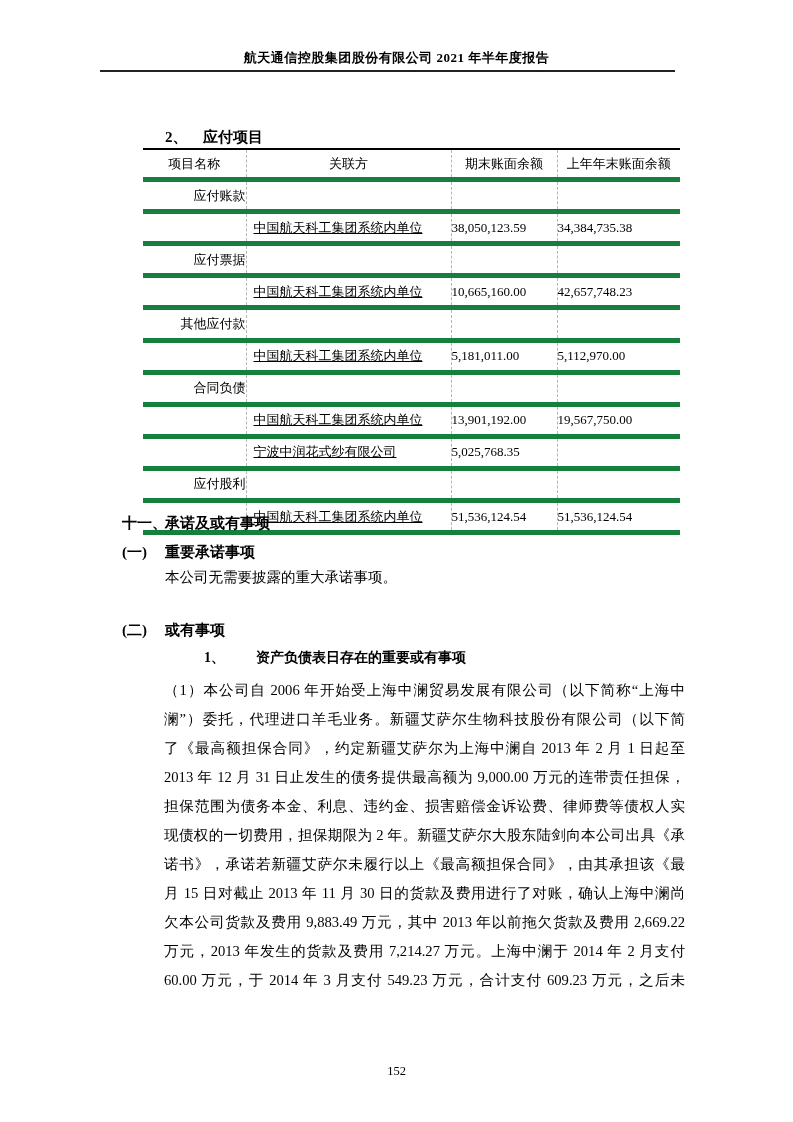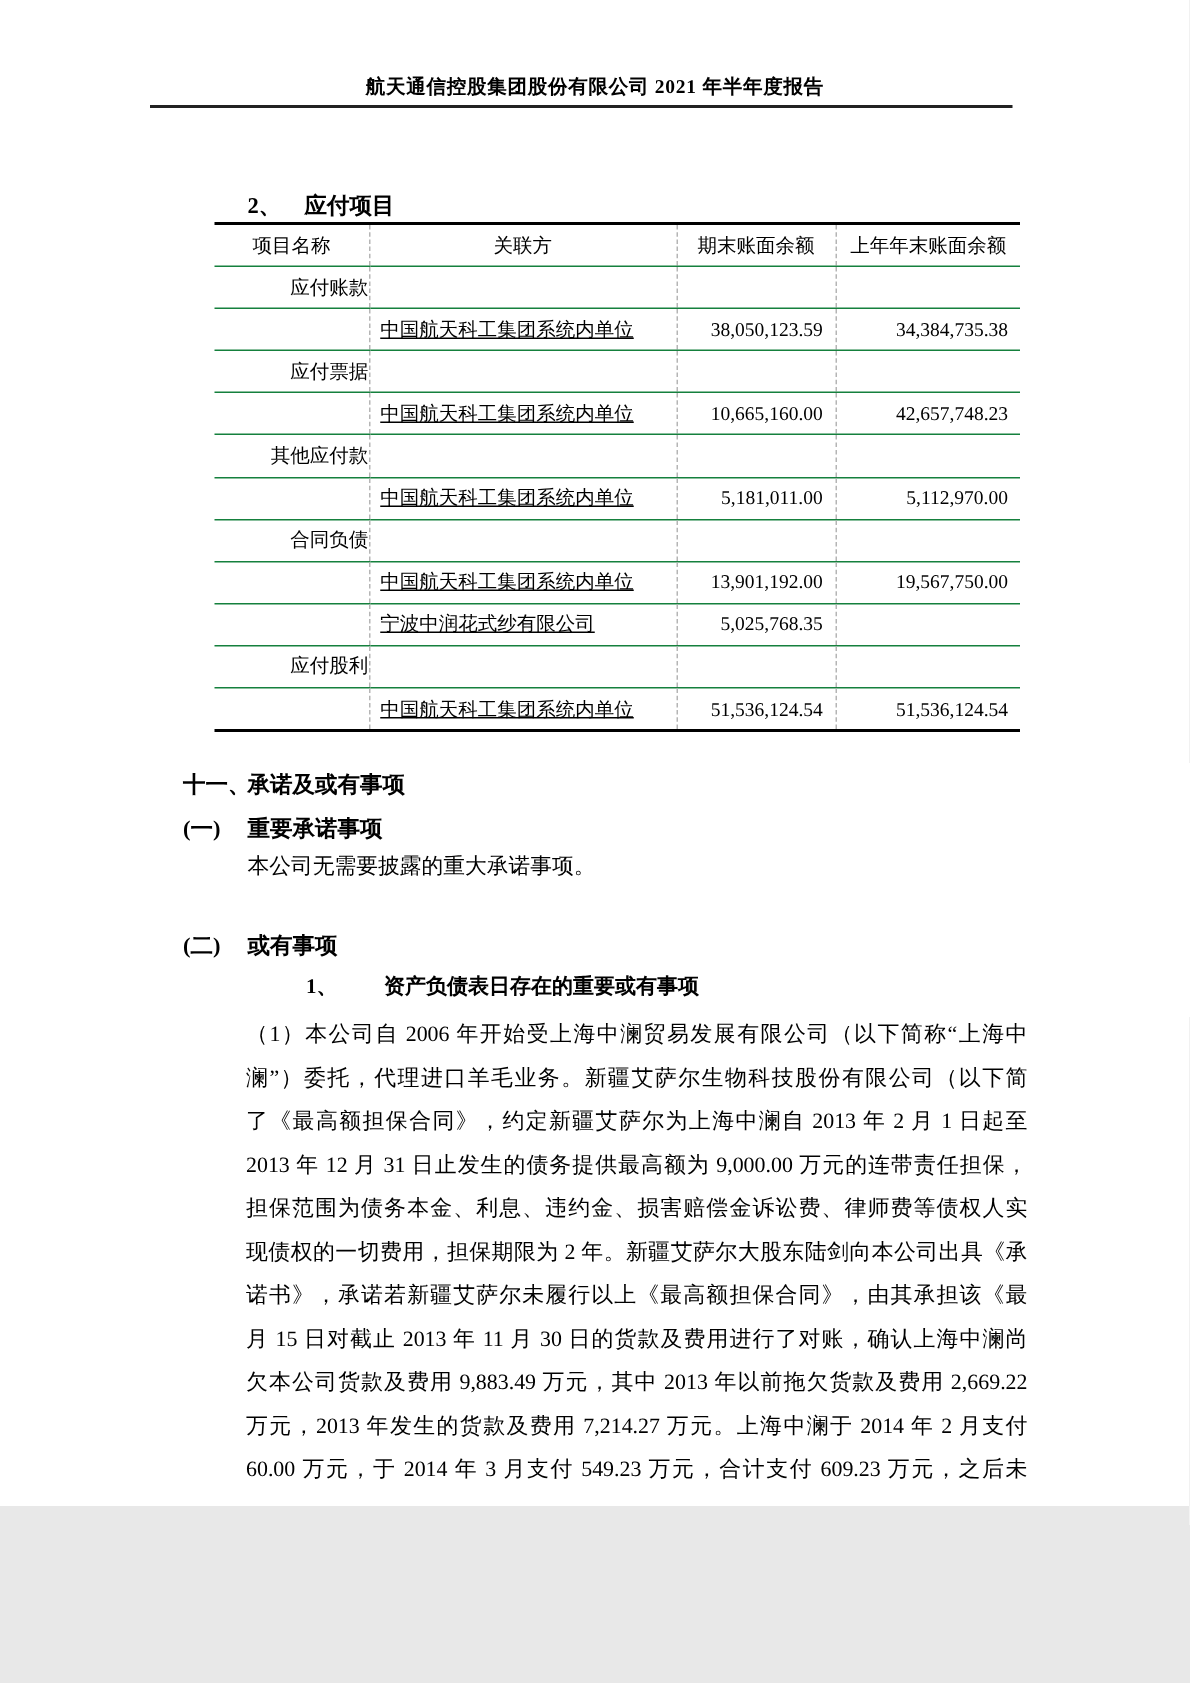--- a/index.html
+++ b/index.html
@@ -1,18 +1,18 @@
 <!DOCTYPE html>
 <html><head>
 <meta charset="utf-8">
 <style>
   html,body { margin:0; padding:0; background:#e8e8e8; }
   .page {
     position:relative;
-    width:793px; height:1004px;
+    width:793px; height:1122px;
     margin:0 auto;
     background:#ffffff;
     font-family:"Liberation Serif","DejaVu Serif",serif;
     color:#000;
     overflow:hidden;
   }
 
   
   .doc-header {
     position:absolute; top:49px; left:0; width:100%;
@@ -35,34 +35,34 @@
   .payables-table {
     position:absolute; top:148px; left:143px; width:537px;
     border-collapse:collapse; table-layout:fixed;
     font-size:13px;
     border-top:2.5px solid #000;
     border-bottom:2.5px solid #000;
   }
   .payables-table th, .payables-table td {
     height:27.1px; padding:0;
     font-weight:normal;
-    border-bottom:1px solid #15803d;
+    border-bottom:5px solid #15803d;
     overflow:hidden; white-space:nowrap;
   }
   .payables-table th + th, .payables-table td + td {
     border-left:1px dashed #b5b5b5;
   }
   .col-item  { width:103px; }
   .col-party { width:205px; }
   .col-end   { width:106px; }
   .col-prior { width:123px; }
   .payables-table th { text-align:center; }
   td.c-item  { text-align:right; }
   td.c-party { text-align:left; padding-left:7px;text-decoration:underline; }
-  td.c-num   { text-align:right; padding-right:8px; }
+  td.c-num   { text-align:left; padding-right:8px; }
 
   
   .h-row { position:absolute; left:122px; font-size:15px; font-weight:bold; white-space:nowrap; }
   .h-row .h-num { display:inline-block; width:43px; }
   #h-eleven   { top:514px; }
   #h-sub-one  { top:543px; }
   #h-sub-two  { top:621px; }
   .body-line {
     position:absolute; left:165px; top:568px;
     font-size:14.5px;

